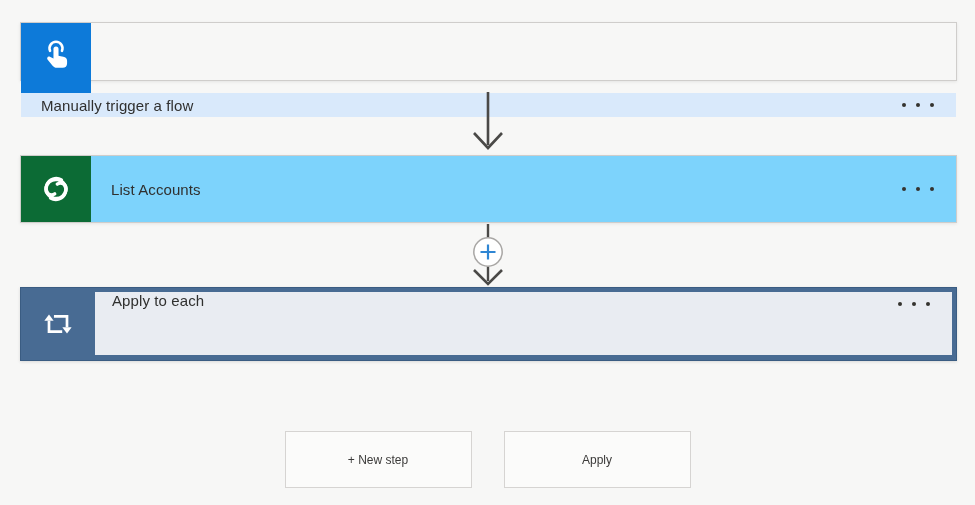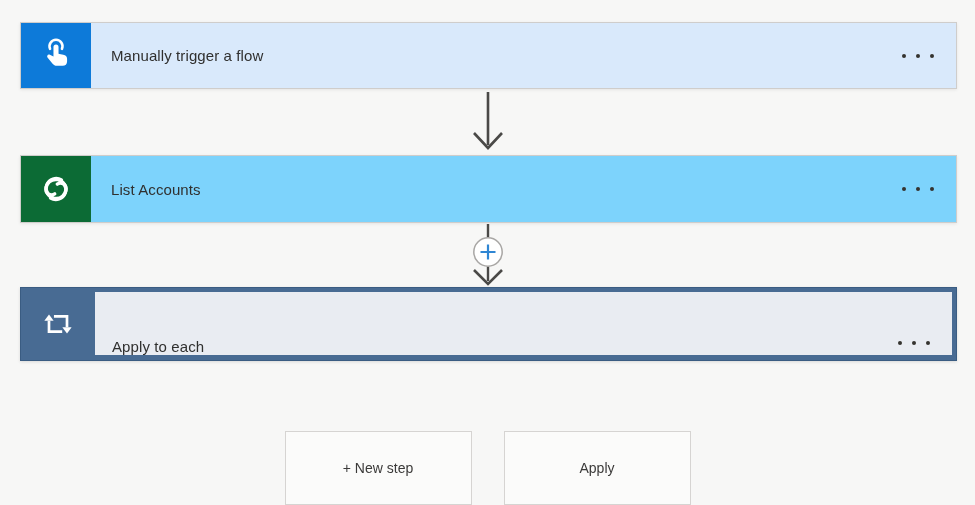--- a/index.html
+++ b/index.html
@@ -16,21 +16,21 @@
   .card {
     position: absolute;
     left: 20px;
     width: 937px;
     display: flex;
     align-items: stretch;
     border: 1px solid #cfcdcb;
     box-shadow: 0 1px 3px rgba(0,0,0,0.08);
     cursor: pointer;
   }
-  .card-trigger { top: 22px;  height: 67px; }
+  .card-trigger { top: 22px;  height: 59px; flex-direction: column; }
   .card-action  { top: 155px; height: 68px; }
 
   .icon-box {
     width: 70px;
     flex: 0 0 70px;
     display: flex;
     align-items: center;
     justify-content: center;
   }
   .icon-box.blue  { background: #0d7ad9; }
@@ -82,43 +82,43 @@
     width: 74px;
     display: flex;
     align-items: center;
     justify-content: center;
   }
   .scope-header {
     position: absolute;
     left: 74px; top: 4px; right: 4px; bottom: 5px;
     background: #e9ecf2;
     display: flex;
-    align-items: flex-end;
+    align-items: flex-start;
     padding: 0 22px 0 17px;
   }
 
   
   .connector { position: absolute; pointer-events: none; }
   .connector svg { display: block; }
   .insert-btn { cursor: pointer; pointer-events: auto; }
 
   
   .footer-bar {
     position: absolute;
     left: 0; right: 0; top: 431px;
     display: flex;
     justify-content: center;
     gap: 32px;
   }
   .btn {
-    width: 187px; height: 74px;
+    width: 187px; height: 57px;
     background: #fbfbfa;
     border: 1px solid #d6d4d2;
     font-family: "Liberation Sans", sans-serif;
-    font-size: 14px;
+    font-size: 12px;
     color: #3b3a39;
     display: flex;
     align-items: center;
     justify-content: center;
     cursor: pointer;
   }
 </style>
 </head>
 <body>
 

